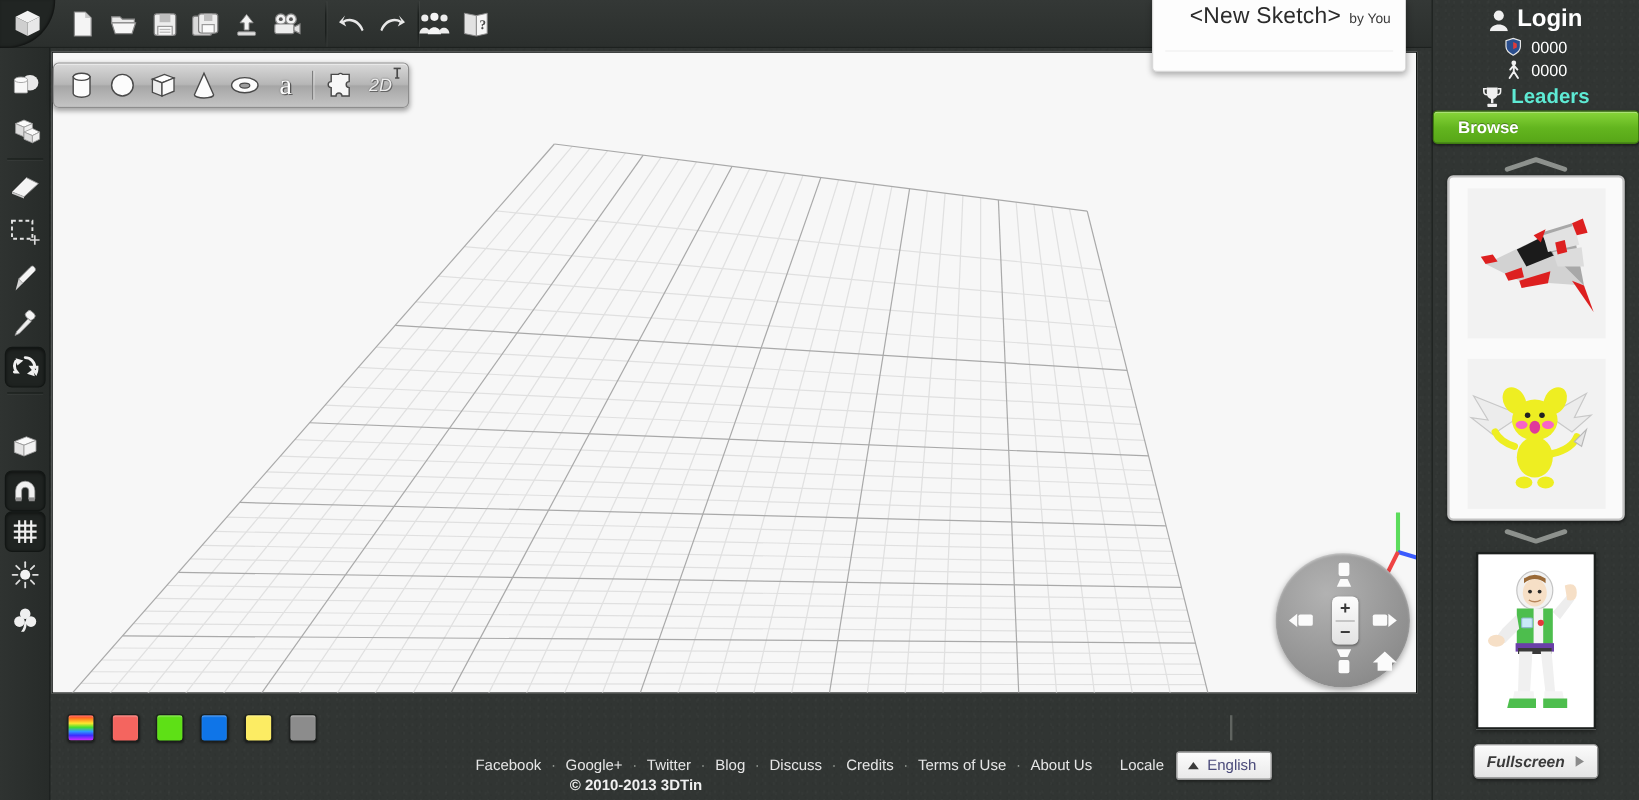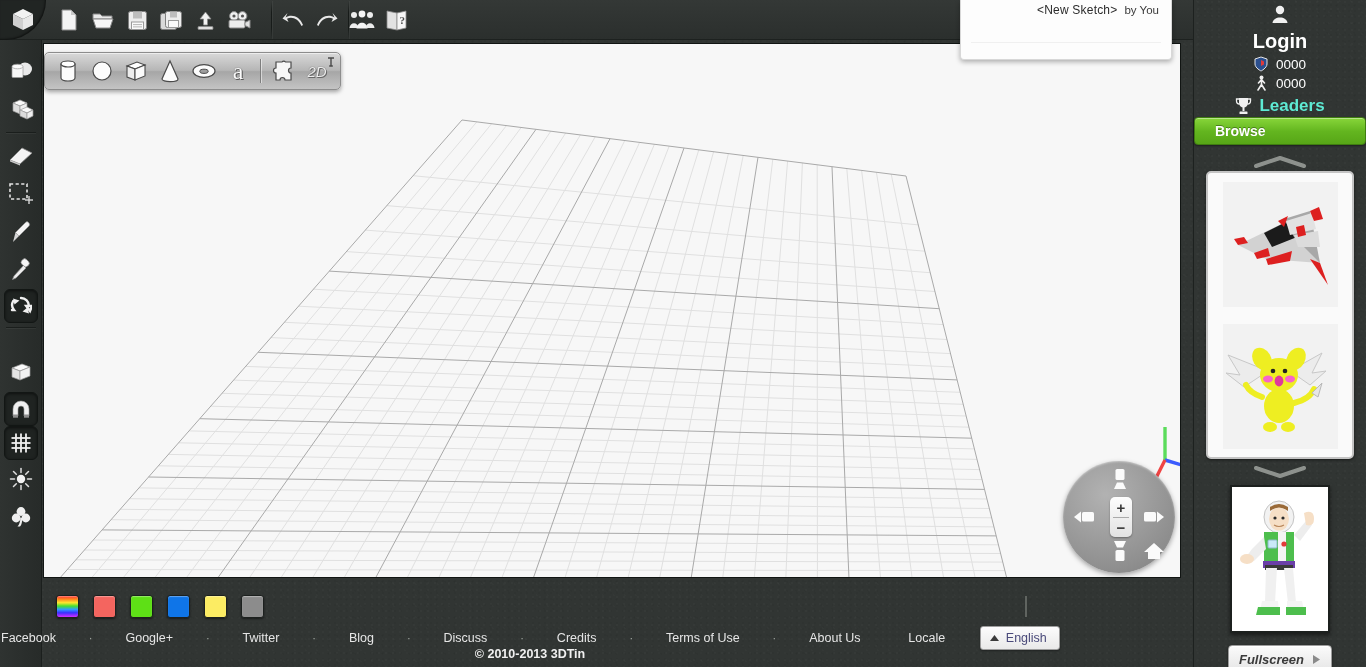--- a/index.html
+++ b/index.html
@@ -66,21 +66,21 @@
     background: #fdfdfd;
     border: 1px solid #d8d8d8; border-top: 0;
     border-bottom-left-radius: 4px; border-bottom-right-radius: 4px;
     box-shadow: 0 2px 5px rgba(0,0,0,.3);
     z-index: 40;
   }
   #sketch-popup-inner {
     position: absolute; right: 12px; top: 3px;
     display: flex; align-items: baseline; gap: 7px;
   }
-  #sketch-title { font-size: 12px; color: #2b2b2b; letter-spacing: .2px; }
+  #sketch-title { font-size: 19px; color: #2b2b2b; letter-spacing: .2px; }
   #sketch-author { font-size: 11.5px; color: #3a3a3a; }
   #sketch-popup-rule {
     position: absolute; left: 10px; right: 10px; top: 42px; height: 1px;
     background: #f0f0f0;
   }
 
   
   #leftrail {
     position: absolute; left: 0; top: 40px; width: 42px; height: 627px;
     background: linear-gradient(90deg,#2f3331 0%, #272b29 100%);
@@ -156,21 +156,21 @@
   }
   #swatch-rainbow {
     background: linear-gradient(180deg,#ff2d2d 0%,#ff8a1f 16%,#ffe62e 32%,#46e02e 48%,#2e9bff 64%,#3b2eff 80%,#d42eff 100%);
   }
   #footer-divider { position: absolute; left: 1025px; top: 596px; width: 2px; height: 21px; background: #606460; }
 
   
   #footer { position: absolute; left: 0; top: 622px; width: 1193px; height: 45px; }
   #footer-links {
     position: absolute; left: 0; top: 4px; width: 1060px;
-    display: flex; align-items: center; justify-content: space-between; gap: 0;
+    display: flex; align-items: center; justify-content: flex-end; gap: 0;
     font-size: 12.5px;
   }
   .flink { color: #e6e6e6; text-decoration: none; cursor: pointer; padding: 0 1px; }
   .fdot { color: #9aa09a; padding: 0 7px; }
   #locale-label { color: #e6e6e6; font-size: 12.5px; margin-left: 22px; margin-right: 10px; }
   #lang-select {
     display: inline-flex; align-items: center; gap: 6px;
     background: linear-gradient(180deg,#fcfcfc,#e9e9e9);
     border: 1px solid #9d9d9d; border-radius: 3px;
     padding: 4px 12px 4px 8px; cursor: pointer;
@@ -182,21 +182,21 @@
     font-size: 12.5px; color: #f0f0f0; font-weight: bold;
   }
 
   
   #sidebar {
     position: absolute; left: 1193px; top: 0; width: 173px; height: 667px;
     border-left: 1px solid #1d211f;
   }
   #login-row {
     display: flex; align-items: center; justify-content: center; gap: 7px;
-    margin-top: 5px; cursor: pointer; flex-direction: column;
+    margin-top: 5px; cursor: pointer;
   }
   #login-text { font-size: 20px; font-weight: bold; color: #ffffff; }
   .stat-row {
     display: flex; align-items: center; justify-content: center; gap: 8px;
     margin-top: 3px; color: #ffffff; font-size: 13.5px; text-align: center;
   }
   #leaders-row {
     display: flex; align-items: center; justify-content: center; gap: 7px;
     margin-top: 5px; cursor: pointer;
   }

